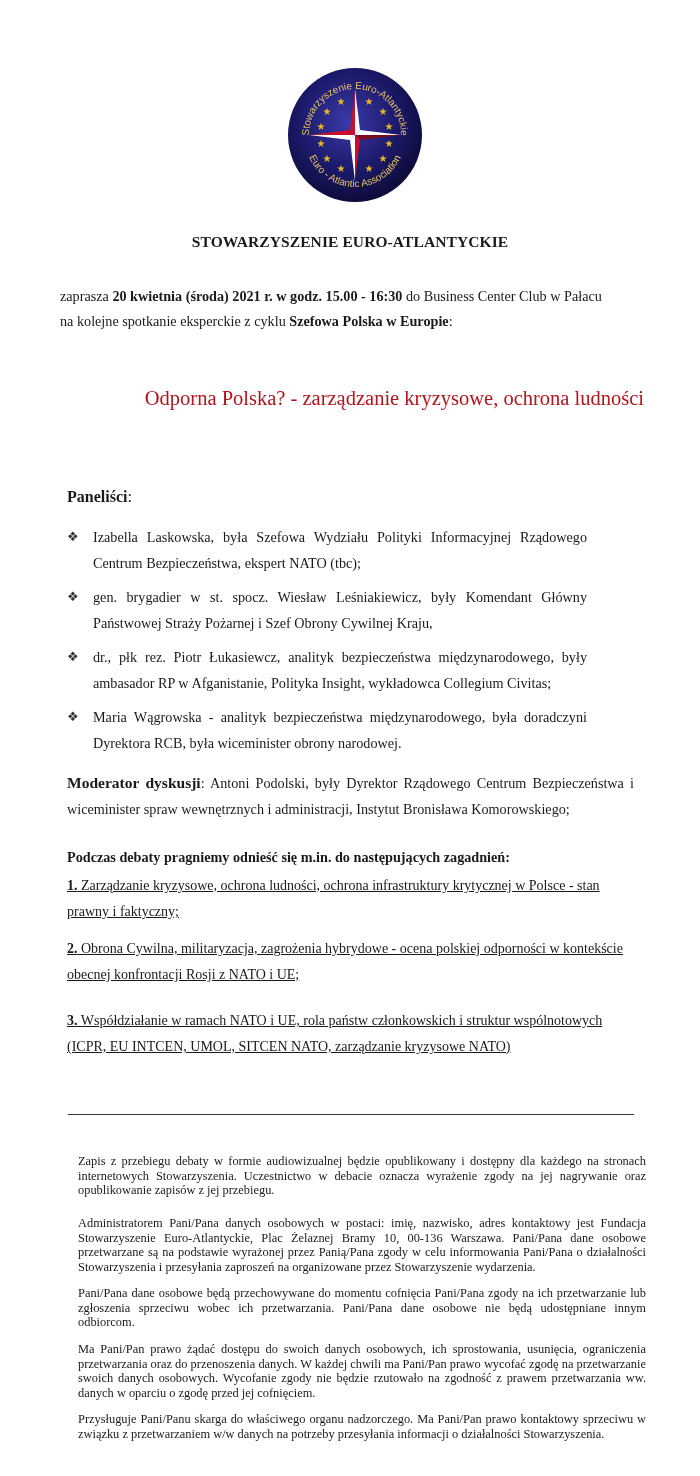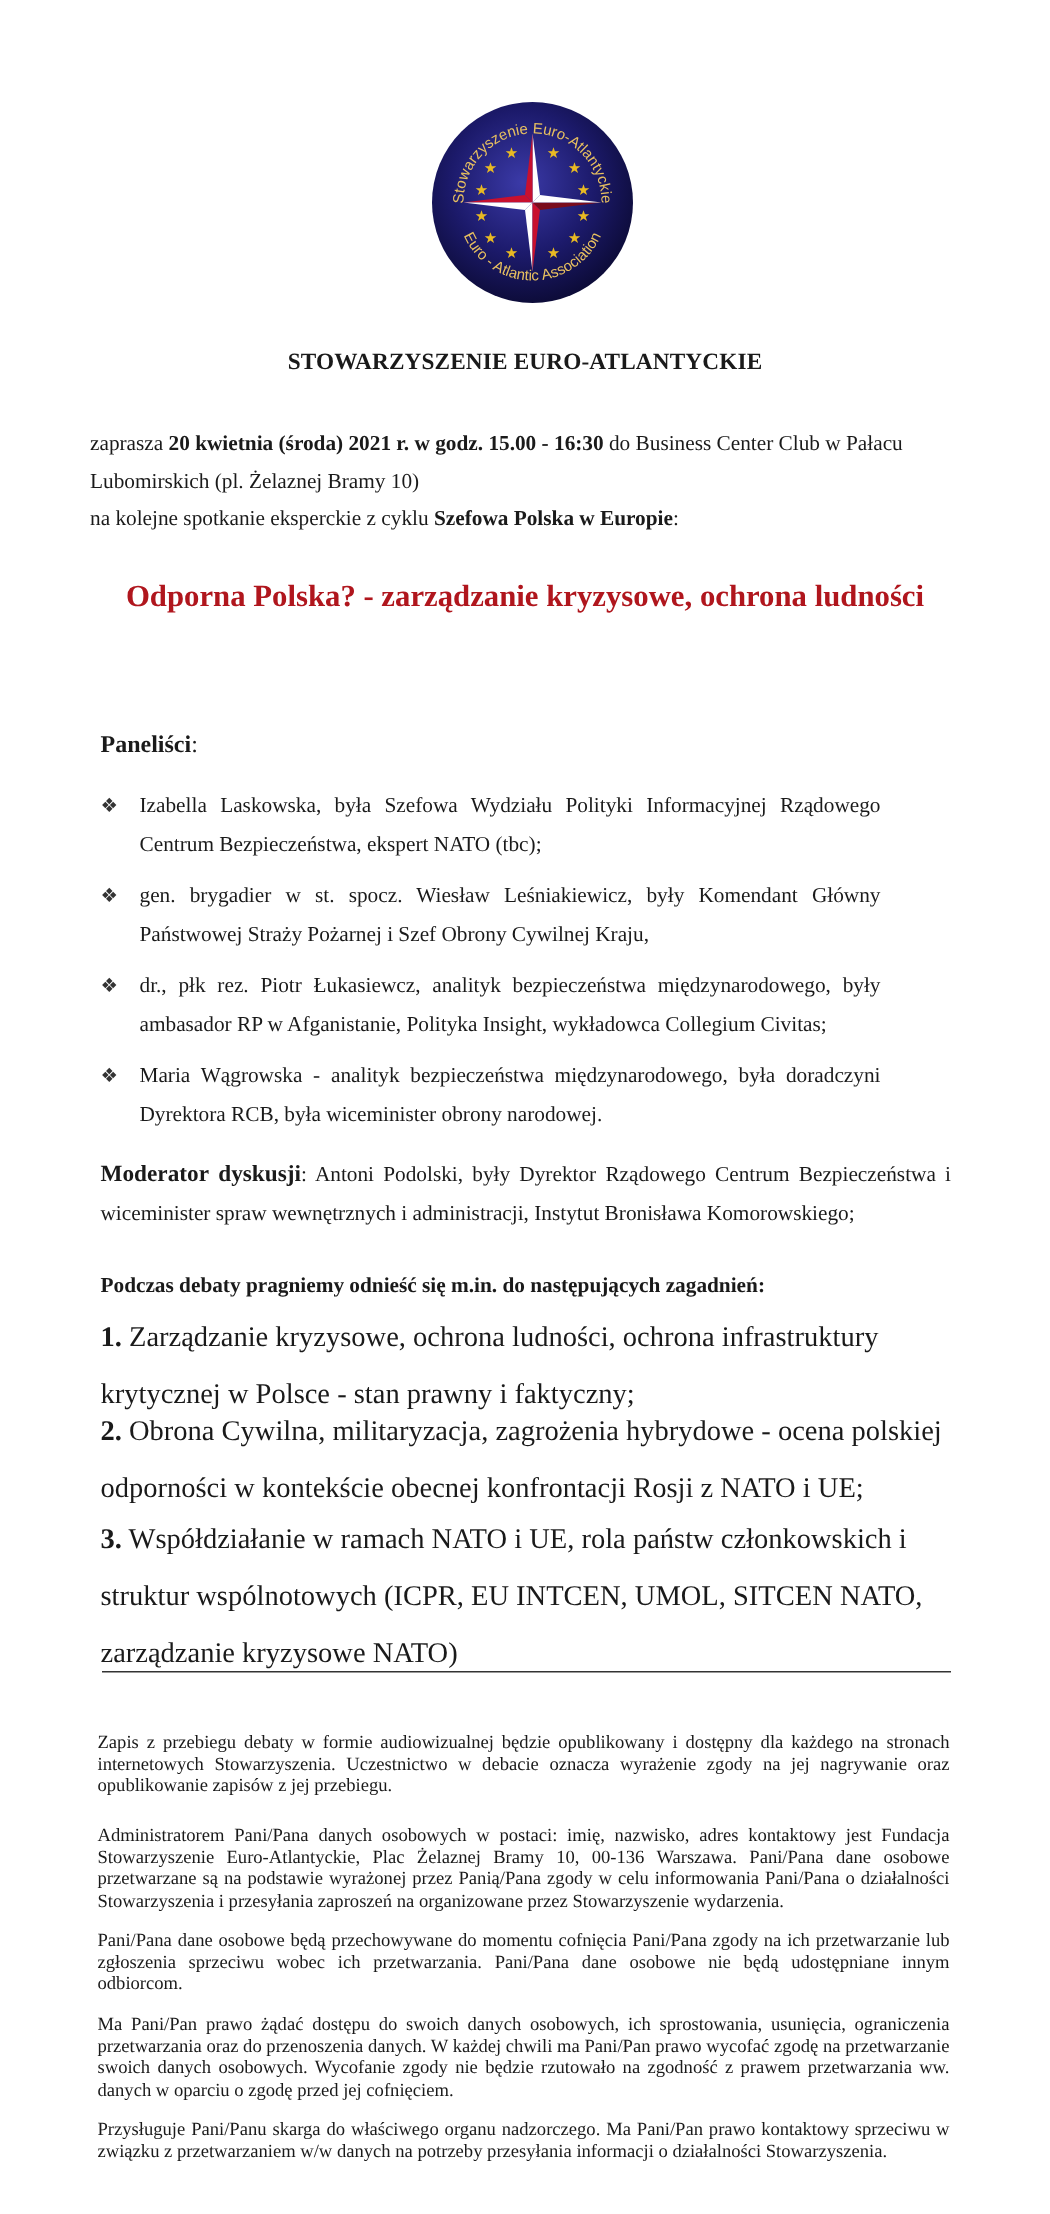--- a/index.html
+++ b/index.html
@@ -8,40 +8,40 @@
       font-family: "Liberation Serif", "DejaVu Serif", serif; color: #1a1a1a;
     }
     .logo { position: absolute; left: 287px; top: 67px; width: 136px; height: 136px; }
     .org-title {
       position: absolute; top: 233px; left: 0; width: 700px; text-align: center;
       font-weight: bold; font-size: 15.5px; letter-spacing: 0.1px;
     }
     .invite { position: absolute; top: 284px; left: 60px; width: 580px; text-align: left; font-size: 14.2px; line-height: 25px; }
     .invite b { font-weight: bold; }
     .event-title {
-      position: absolute; top: 380px; left: 40px; width: 620px; text-align: center;
-      color: #b0161d; font-weight: bold; font-size: 20.5px; line-height: 37px;
+      position: absolute; top: 380px; left: 24px; width: 620px; text-align: right;
+      color: #b0161d; font-weight: normal; font-size: 20.5px; line-height: 37px;
     }
     .panelists-label { position: absolute; top: 488px; left: 67px; font-size: 16px; }
     .panelists-label b { font-weight: bold; }
     ul.panel { position: absolute; top: 524px; left: 67px; width: 520px; margin: 0; padding: 0; list-style: none; }
     ul.panel li {
       position: relative; padding-left: 26px; font-size: 14.2px; line-height: 26px;
       text-align: justify; margin-bottom: 8px;
     }
     .bullet {
       position: absolute; left: 0; top: 0; font-size: 13px; color: #333;
     }
     .moderator { position: absolute; top: 770px; left: 67px; width: 567px; font-size: 14.2px; line-height: 26px; text-align: justify; }
     .moderator b { font-size: 15.5px; margin-top: 48px; }
     .topics-intro { position: absolute; top: 849px; left: 67px; font-size: 14.2px; font-weight: bold; }
-    .topic { position: absolute; left: 67px; width: 570px; font-size: 19px; line-height: 38px; }
+    .topic { position: absolute; left: 67px; width: 570px; font-size: 14px; line-height: 26px; text-decoration: underline; }
     .topic b { font-weight: bold; }
     .rule { position: absolute; top: 1114px; left: 68px; width: 566px; height: 0; border-top: 1.5px solid #333; }
-    .fine { position: absolute; left: 65px; width: 568px; font-size: 12.4px; line-height: 14.6px; text-align: justify; }
+    .fine { position: absolute; left: 78px; width: 568px; font-size: 12.4px; line-height: 14.6px; text-align: justify; }
   </style>
 </head>
 <body>
 
 <div class="logo">
   <svg width="136" height="136" viewBox="0 0 136 136">
     <defs>
       <radialGradient id="disc" cx="45%" cy="40%" r="65%">
         <stop offset="0%" stop-color="#3b3aa8"></stop>
         <stop offset="55%" stop-color="#1c1a6b"></stop>
@@ -79,21 +79,20 @@
     <polygon points="68,114 73,73 68,68" fill="#c8102e"></polygon>
     <polygon points="22,68 63,63 68,68" fill="#c8102e"></polygon>
     <polygon points="22,68 63,73 68,68" fill="#ffffff"></polygon>
   </svg>
 </div>
 
 <div class="org-title">STOWARZYSZENIE EURO-ATLANTYCKIE</div>
 
 <div class="invite">
   <div><span>zaprasza </span><b>20 kwietnia (środa) 2021 r. w godz. 15.00 - 16:30</b><span> do Business Center Club w Pałacu</span></div>
-  <div>Lubomirskich (pl. Żelaznej Bramy 10)</div>
   <div><span>na kolejne spotkanie eksperckie z cyklu </span><b>Szefowa Polska w Europie</b><span>:</span></div>
 </div>
 
 <div class="event-title">
   <div>Odporna Polska? - zarządzanie kryzysowe, ochrona ludności</div>
 </div>
 
 <div class="panelists-label"><b>Paneliści</b><span>:</span></div>
 
 <ul class="panel">

